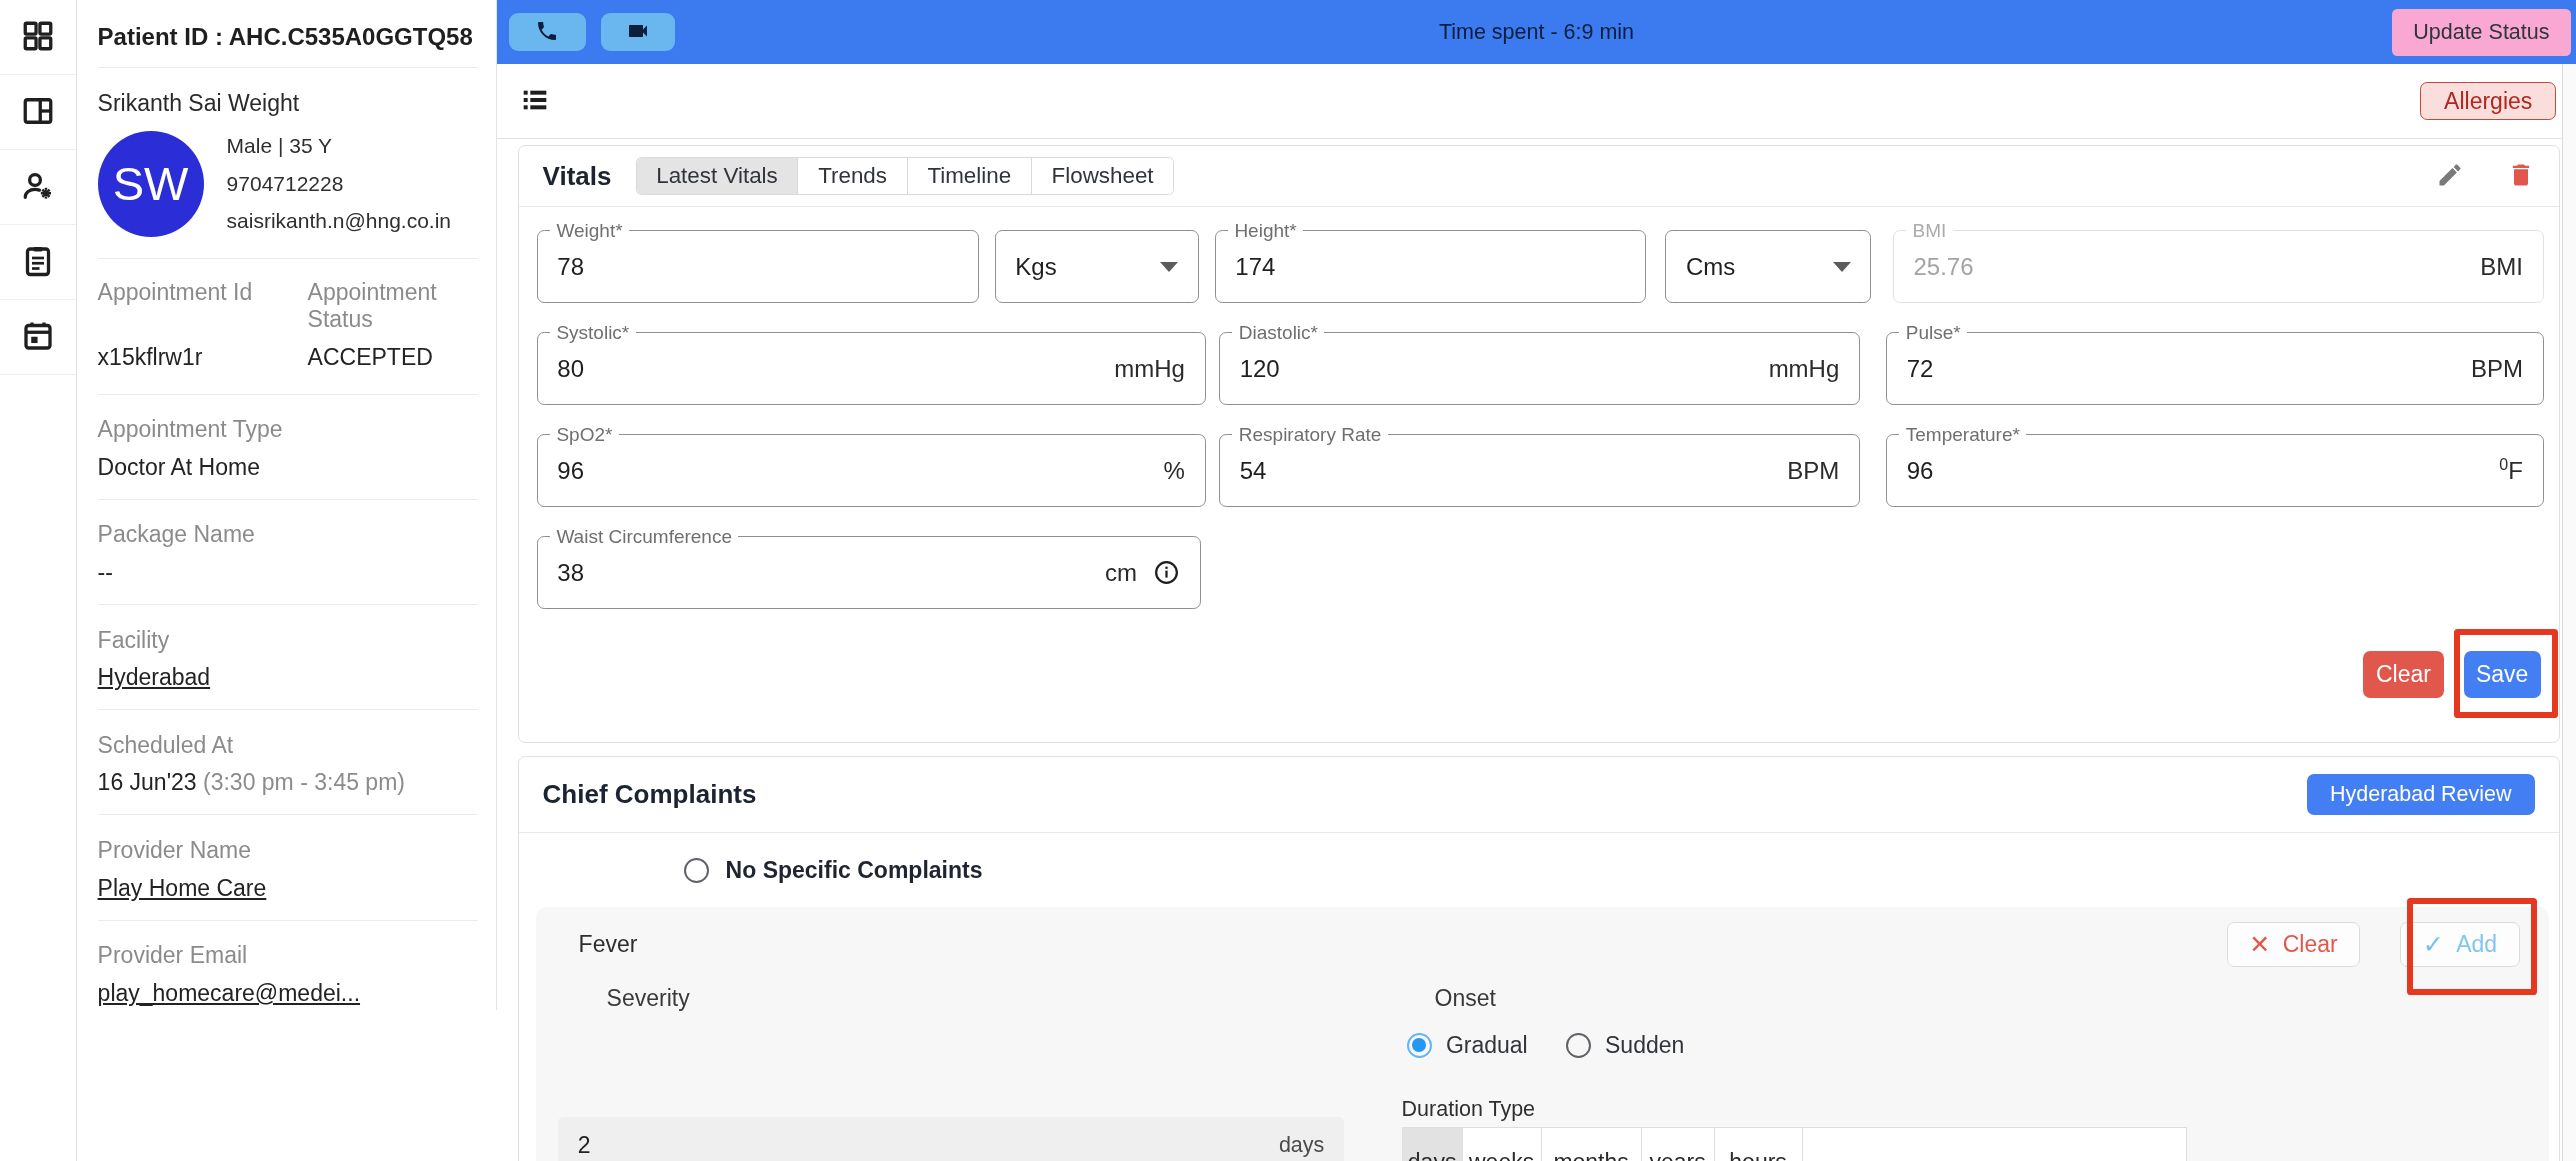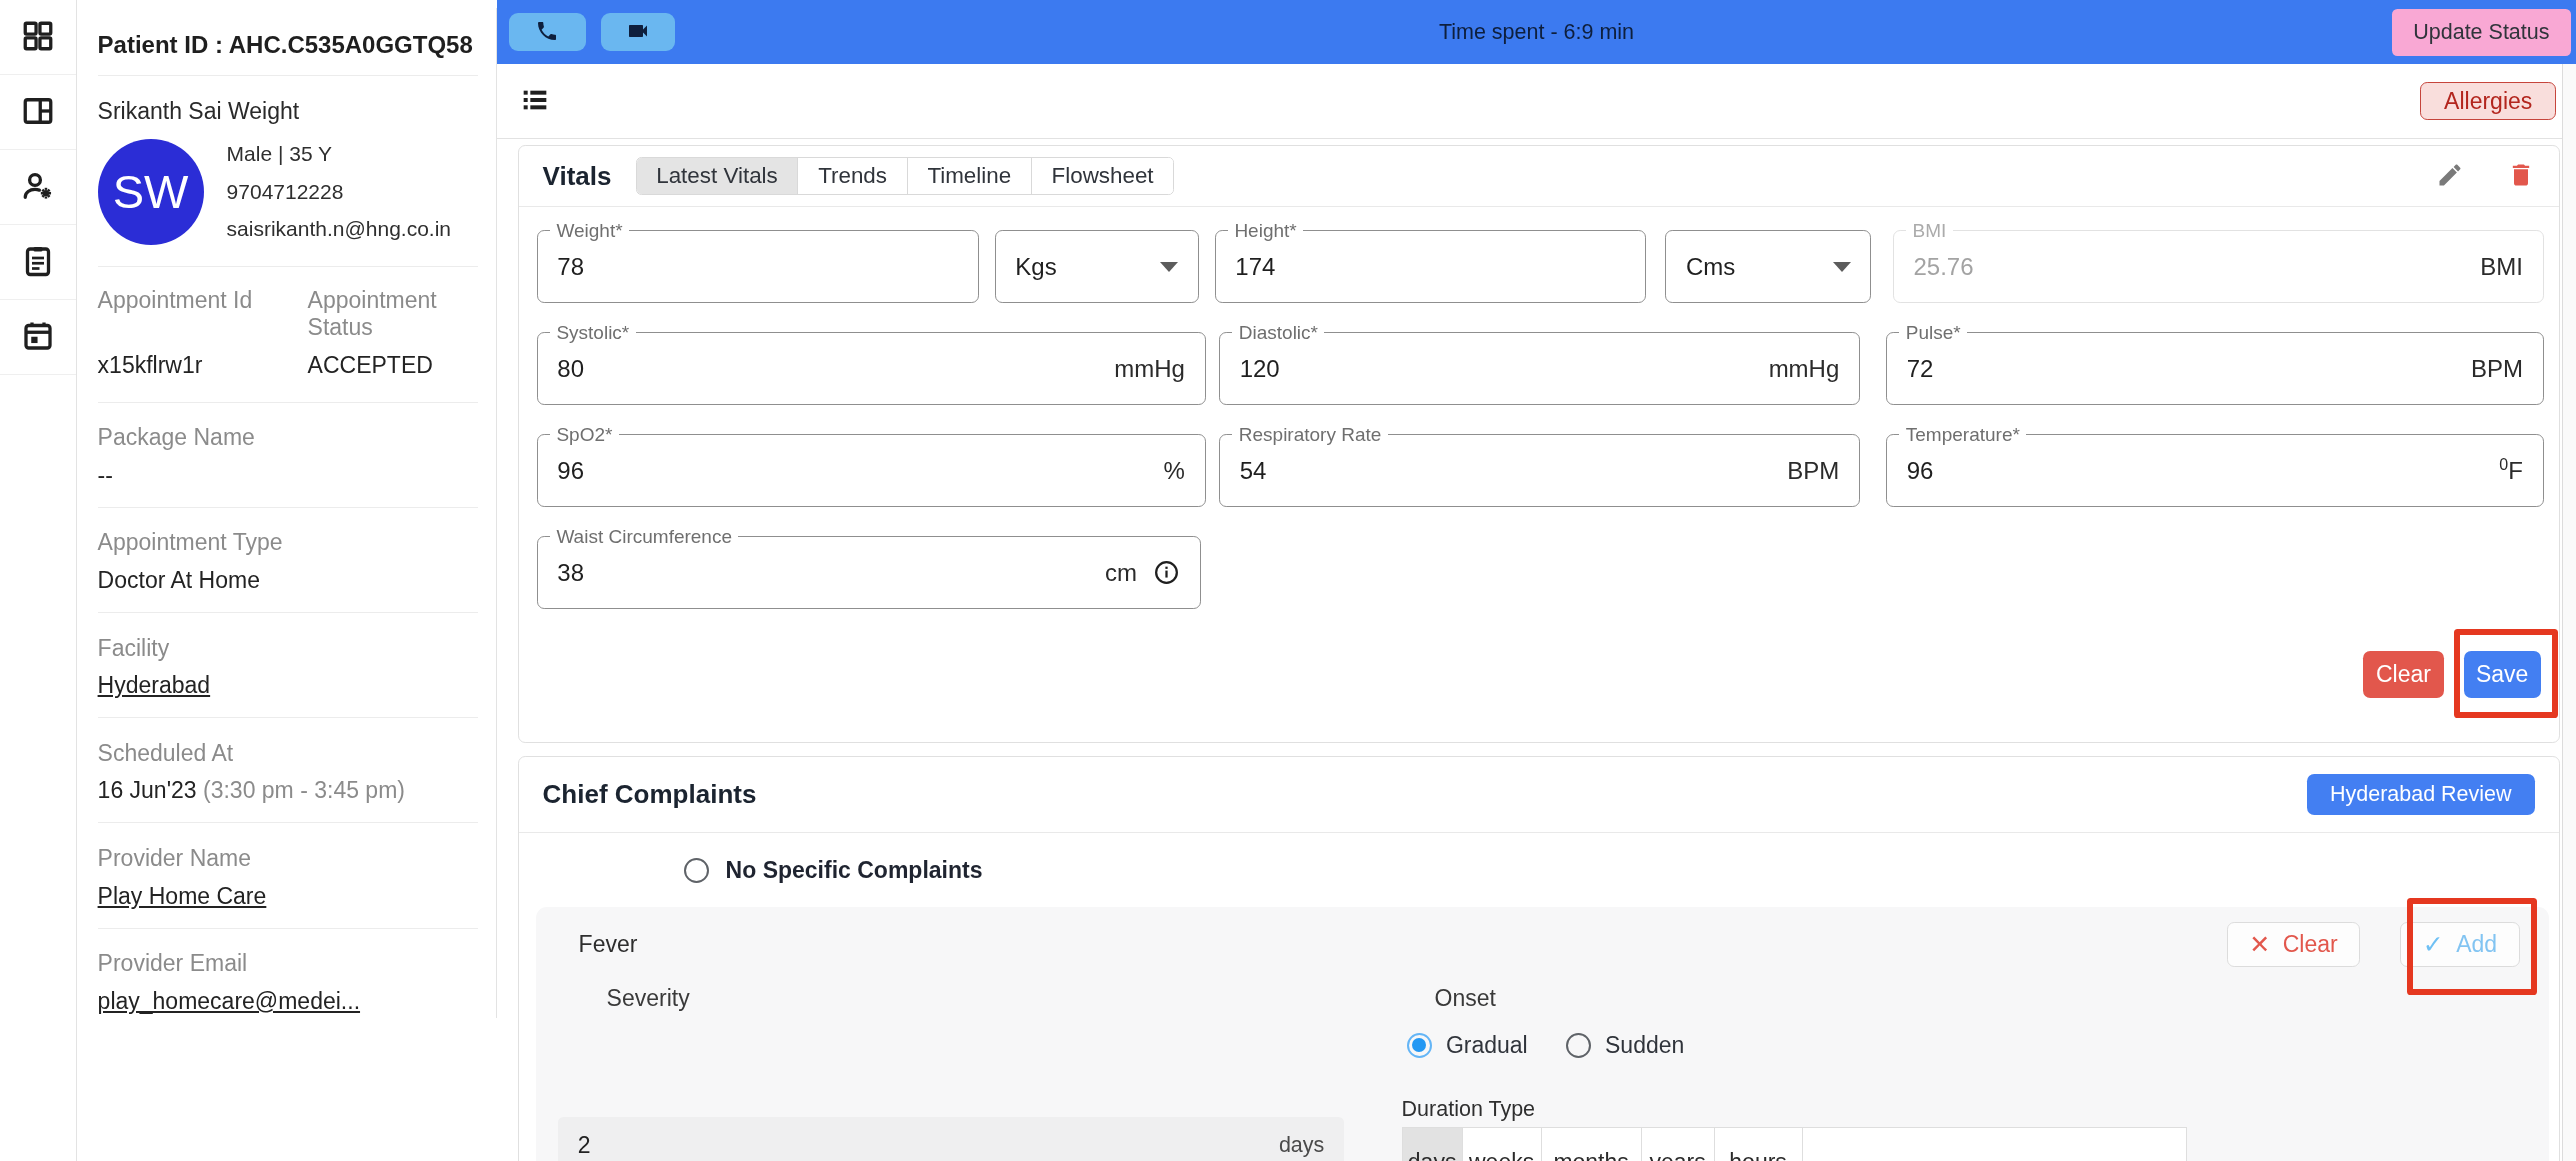--- a/index.html
+++ b/index.html
@@ -17,21 +17,21 @@
     background: #fff; border-right: 0.9px solid #e3e3e3;
   }
   .rail-cell {
     height: 75px; display: flex; align-items: center; justify-content: center;
     border-bottom: 0.9px solid #efefef;
   }
   .rail-cell svg { width: 36px; height: 36px; }
 
   
   .patient-panel {
-    position: absolute; left: 77px; top: 8px; width: 420px; height: 1010px;
+    position: absolute; left: 77px; top: 0; width: 420px; height: 1010px;
     background: #fff; border-right: 0.9px solid #e3e3e3;
     padding: 0 18px 0 20.6px; overflow: hidden;
   }
   .p-section { border-bottom: 0.9px solid #ececec; }
   .pid { padding: 23px 0 16px 0; font-size: 24px; font-weight: 700; color: #1f1f1f; }
   .sec-name { padding-bottom: 21.5px; }
   .p-name { margin-top: 21.5px; font-size: 23px; color: #2a2a2a; }
   .avatar-row { display: flex; margin-top: 14.3px; align-items: center; }
   .avatar {
     width: 106px; height: 106px; border-radius: 50%;
@@ -317,26 +317,26 @@
     </div>
     <div class="p-section sec-appt">
       <div class="appt-grid">
         <div class="p-label">Appointment Id</div>
         <div class="p-label">Appointment Status</div>
         <div class="p-value">x15kflrw1r</div>
         <div class="p-value">ACCEPTED</div>
       </div>
     </div>
     <div class="p-section stack">
+      <div class="p-label">Appointment Type</div>
+      <div class="p-value">Doctor At Home</div>
+    </div>
+    <div class="p-section stack">
       <div class="p-label">Package Name</div>
       <div class="p-value">--</div>
-    </div>
-    <div class="p-section stack">
-      <div class="p-label">Appointment Type</div>
-      <div class="p-value">Doctor At Home</div>
     </div>
     <div class="p-section stack">
       <div class="p-label">Facility</div>
       <div class="p-value link">Hyderabad</div>
     </div>
     <div class="p-section stack">
       <div class="p-label">Scheduled At</div>
       <div class="p-value"><span>16 Jun'23</span><span class="sched-time"> (3:30 pm - 3:45 pm)</span></div>
     </div>
     <div class="p-section stack">

